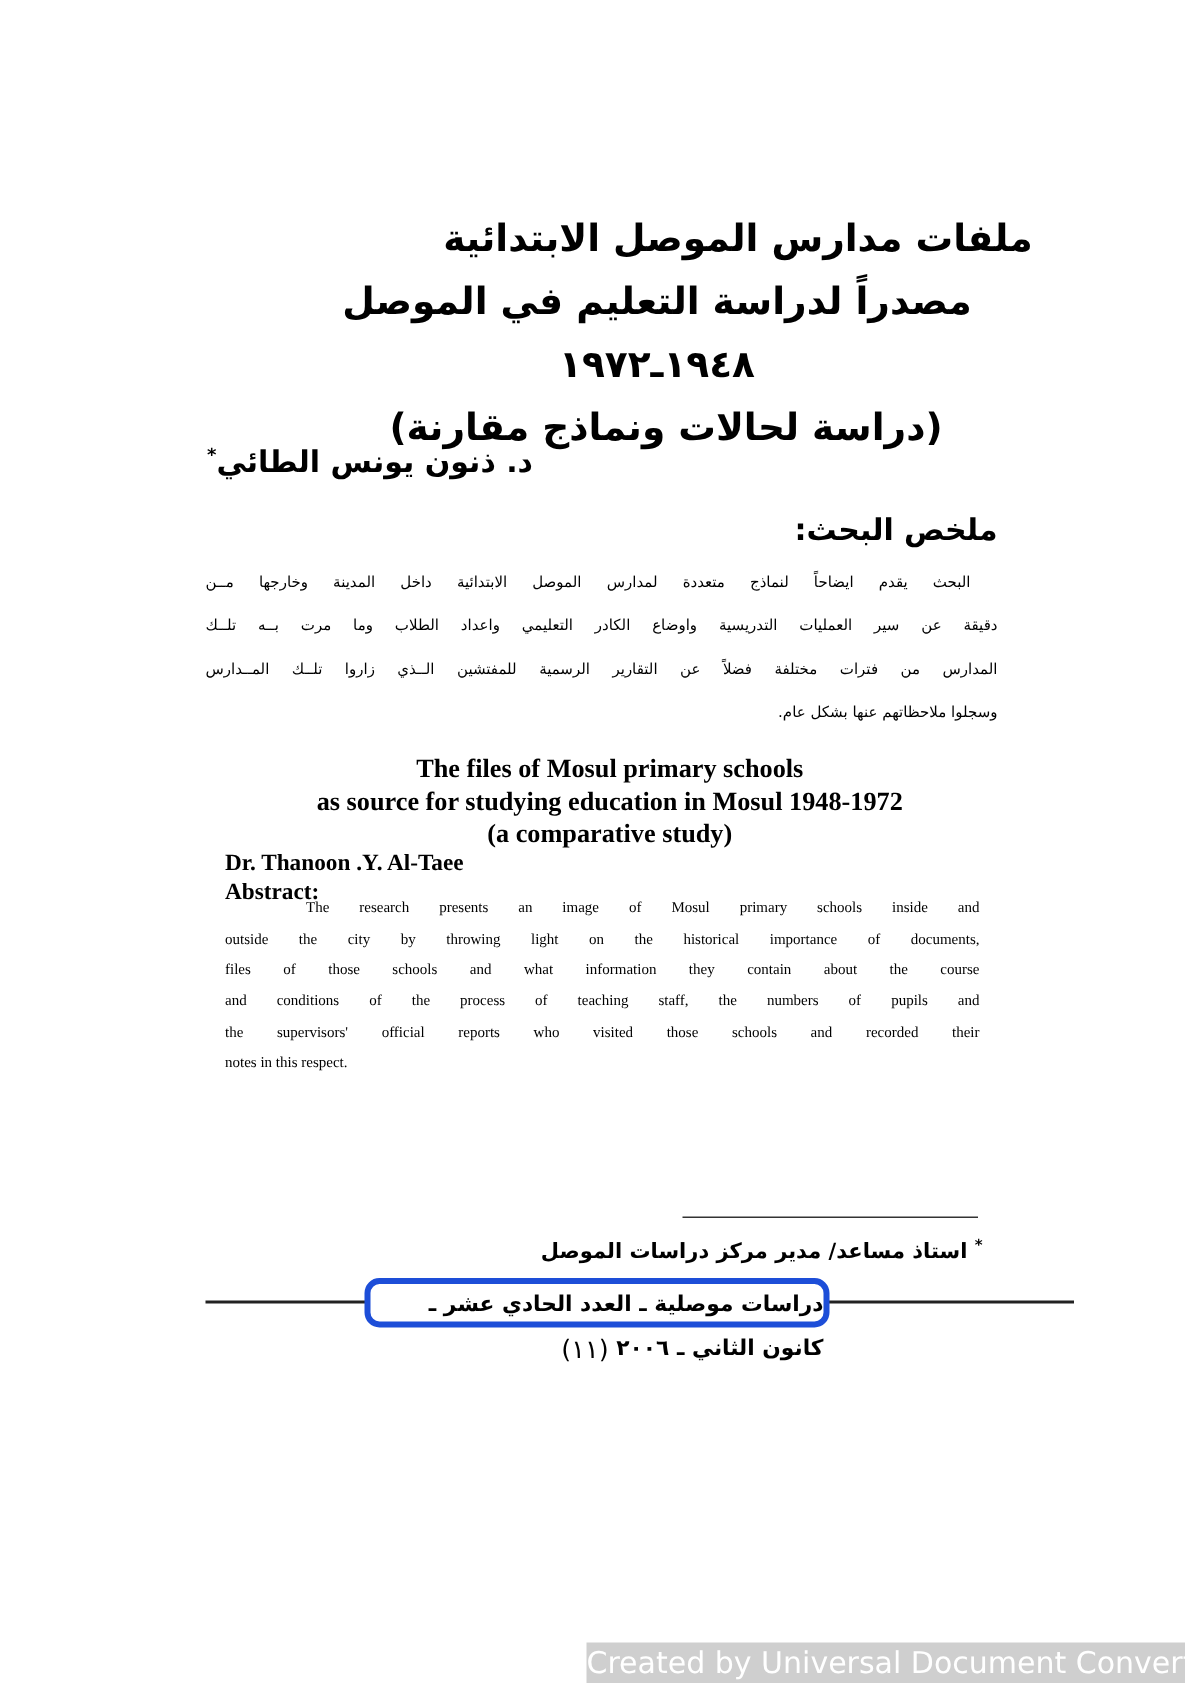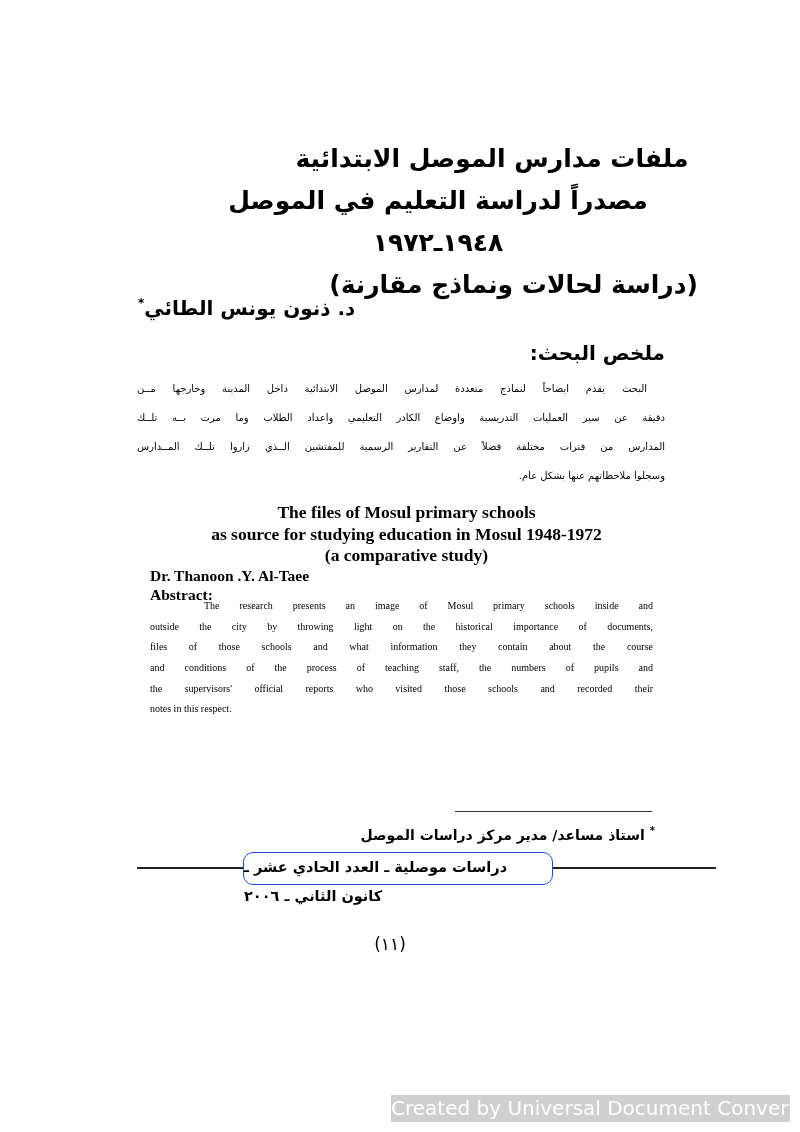--- a/index.html
+++ b/index.html
@@ -12,21 +12,21 @@
     color:#000;
   }
   
   .ar-title{
     position:absolute;left:178px;top:138px;width:520px;
     direction:rtl;text-align:center;
     font-weight:bold;font-size:25px;line-height:42px;
     font-family:"DejaVu Sans",sans-serif;
   }
   .ar-title .t1{padding-left:108px;}
-  .ar-title .t3{padding-left:12px;text-align:right;}
+  .ar-title .t3{padding-left:12px;}
   
   .ar-author{
     position:absolute;left:138px;top:288px;
     direction:rtl;font-weight:bold;font-size:20px;line-height:30px;
   }
   .ar-author sup{font-size:12px;}
   
   .ar-abs-heading{
     position:absolute;left:137px;top:340px;width:528px;
     direction:rtl;text-align:right;
@@ -69,30 +69,29 @@
     direction:rtl;font-size:14px;line-height:26px;font-weight:600;
   }
   .fn-text sup{font-size:10px;}
   
   .banner-line{
     position:absolute;left:137px;top:867px;width:579px;height:2px;
     background:#222;
   }
   .banner-box{
     position:absolute;left:243px;top:852px;width:310px;height:33px;
-    background:#ffffff;border:1px solid #1d4ed8;border-radius:10px;
+    background:#ffffff;border:4px solid #1d4ed8;border-radius:10px;
     box-sizing:border-box;
-    direction:rtl;text-align:left;
+    direction:rtl;text-align:right;
     font-weight:bold;font-size:14.5px;line-height:29px;
   }
   .page-number{
     position:absolute;left:340px;top:886px;width:100px;
     text-align:center;font-size:17px;line-height:28px;
     font-family:"DejaVu Sans",sans-serif;
-    margin-top:44px;
   }
   
   .watermark{
     position:absolute;left:391px;top:1095px;width:399px;height:27px;
     background:#cfcfcf;color:#ffffff;
     font-family:"DejaVu Sans",sans-serif;
     font-size:20px;line-height:27px;text-align:center;
     white-space:nowrap;overflow:hidden;
   }
 </style>

